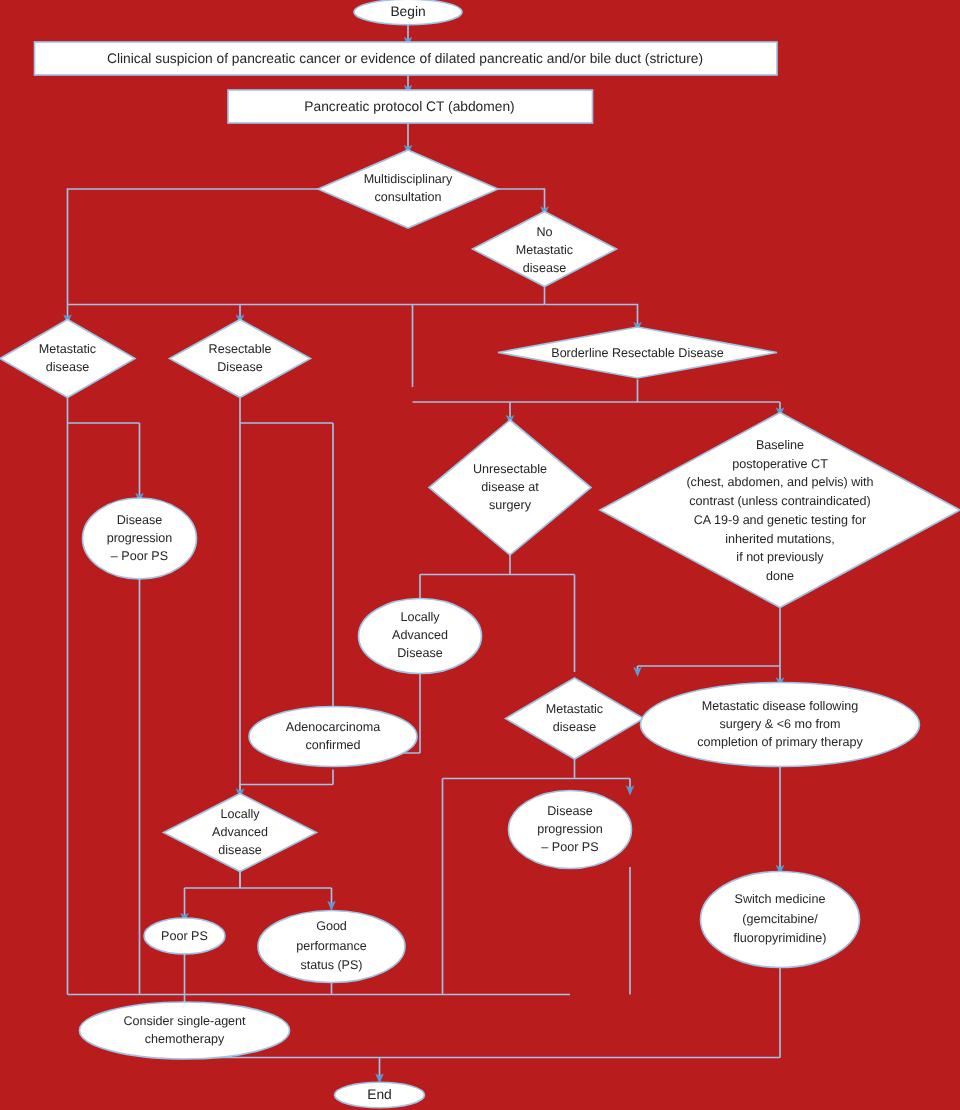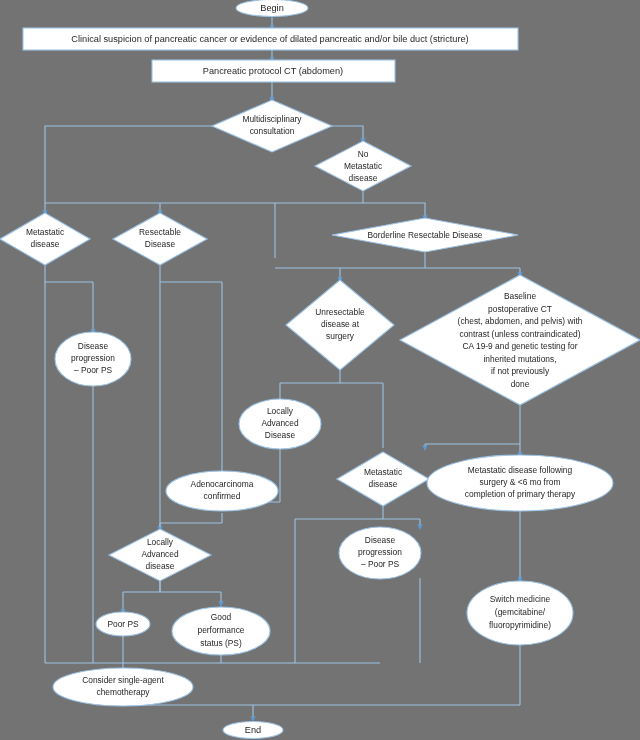--- a/index.html
+++ b/index.html
@@ -1,19 +1,19 @@
 <!DOCTYPE html>
 <html><head>
 <meta charset="utf-8">
 <style>
   html,body{margin:0;padding:0;background:#ffffff;}
   #stage{
     position:relative;
     width:640px;height:740px;
-    background:#737373;
+    background:#b91c1c;
     font-family:"Liberation Sans", sans-serif;
     overflow:hidden;
   }
   svg#flow{position:absolute;left:0;top:0;width:640px;height:740px;}
   .edge{stroke:#9DC3E6;stroke-width:1.1;fill:none;}
   .shape{stroke:#9DC3E6;stroke-width:1.1;fill:#ffffff;}
   .nodetext{
     font-family:"Liberation Sans", sans-serif;
     fill:#262626;
     text-anchor:middle;

